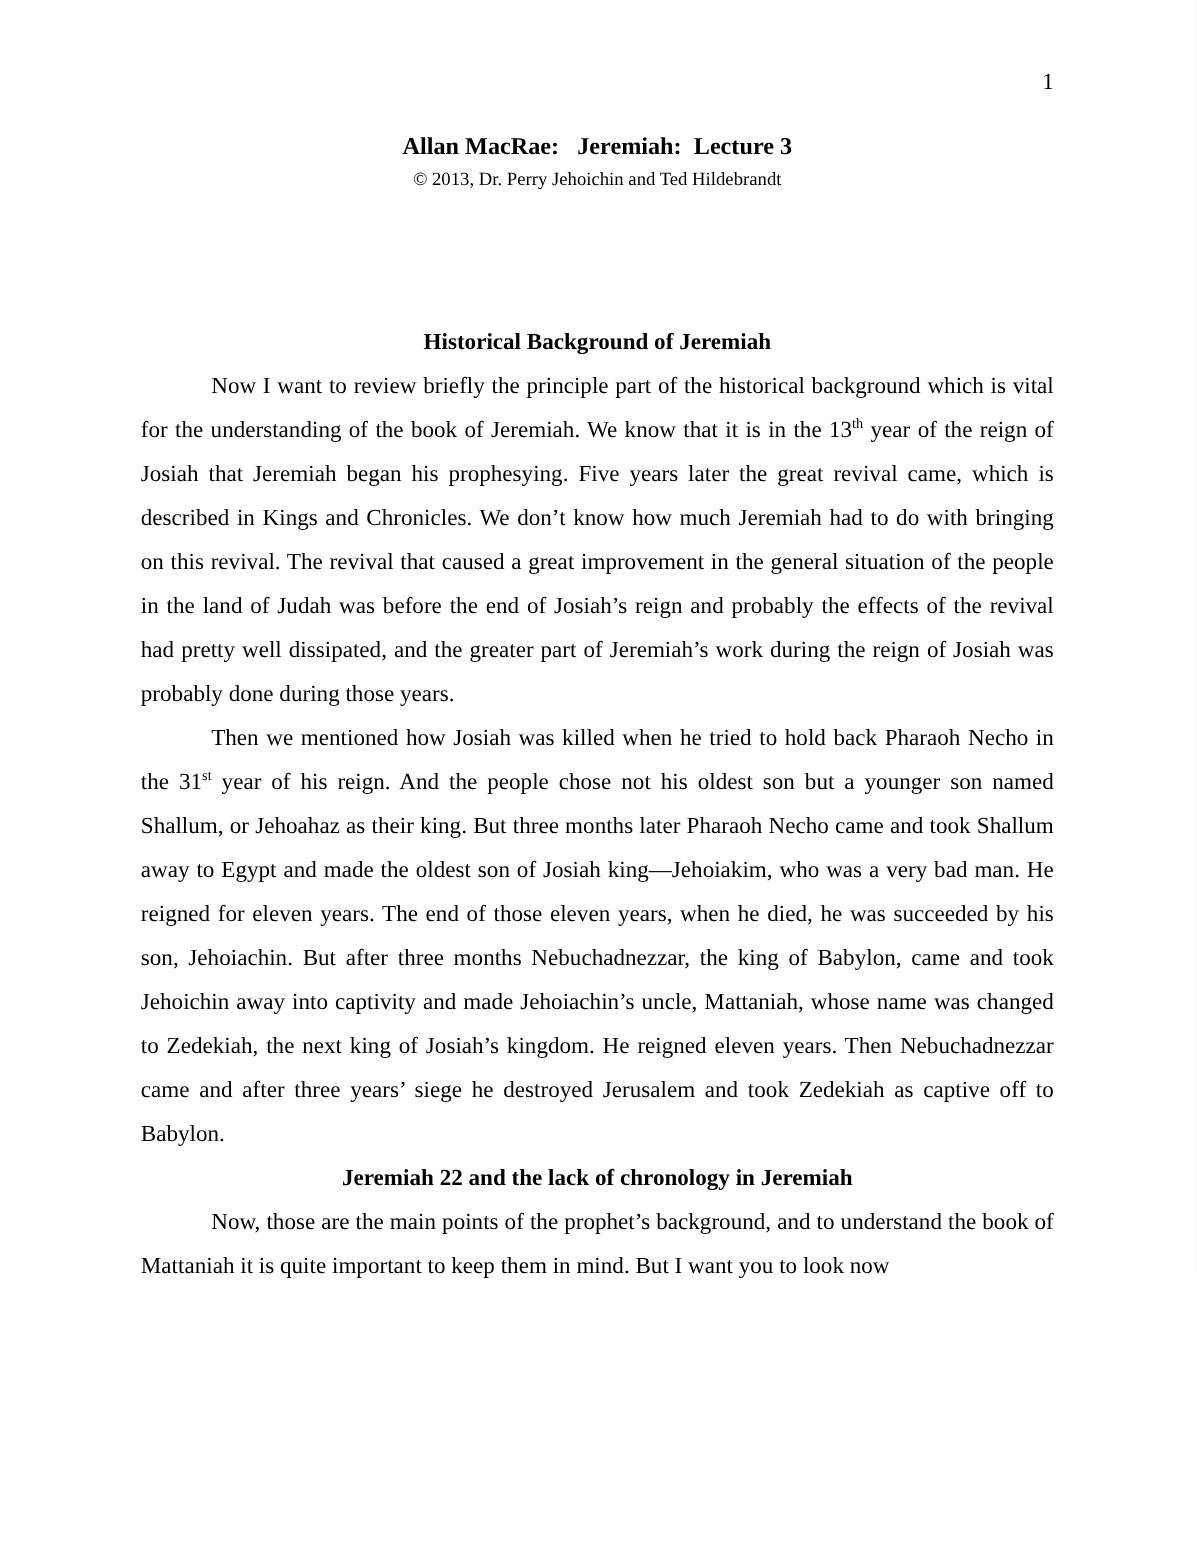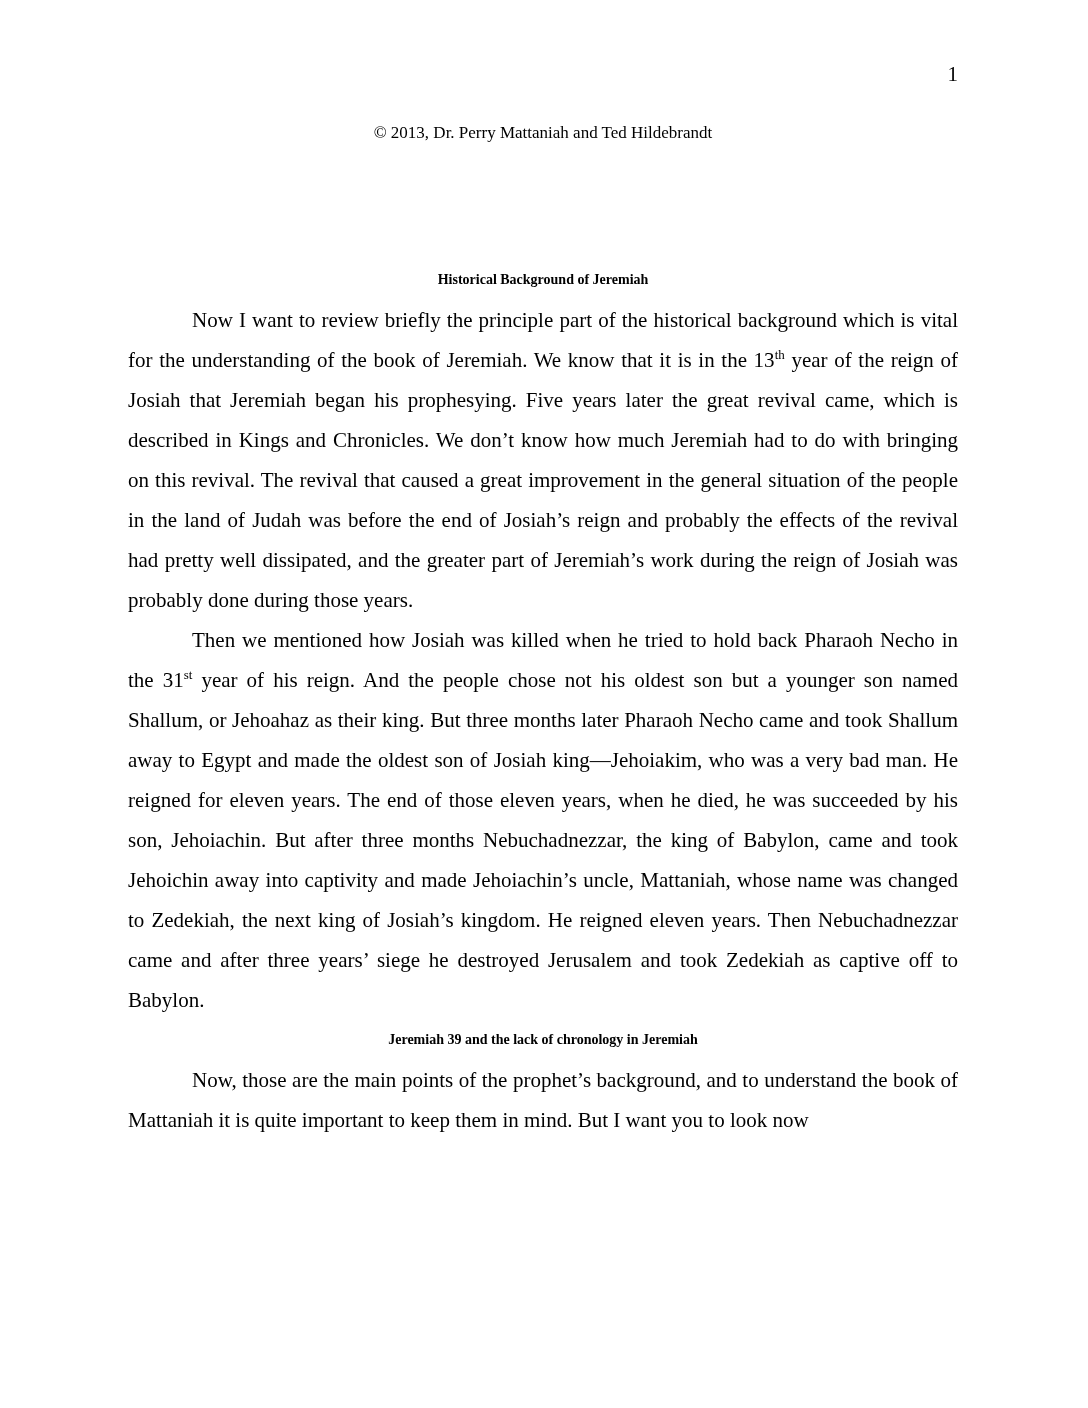--- a/index.html
+++ b/index.html
@@ -43,21 +43,21 @@
     font-size: 21px;
     line-height: 32px;
     white-space: pre-wrap;
   }
   .header-gap {
     height: 112px;
   }
   .section-heading {
     text-align: center;
     font-weight: bold;
-    font-size: 14px;
+    font-size: 21px;
     line-height: 40px;
     margin: 0;
   }
   .para {
     font-size: 21px;
     line-height: 40px;
     text-align: justify;
     text-indent: 64px;
     margin: 0;
   }
@@ -70,29 +70,30 @@
     vertical-align: super;
   }
 </style>
 </head>
 <body>
 
 <div class="page">
 
   <div class="page-number">1</div>
 
+  <div class="doc-title">Allan MacRae:   Jeremiah:  Lecture 3</div>
 
-  <div class="doc-copyright">© 2013, Dr. Perry Mattaniah and Ted Hildebrandt</div>
+  <div class="doc-copyright">© 2013, Dr. Perry Jehoichin and Ted Hildebrandt</div>
 
 
   <div class="header-gap"></div>
 
   <h2 class="section-heading">Historical Background of Jeremiah</h2>
 
   <p class="para"><span class="seg">Now I want to review briefly the principle part of the historical background which is vital for the understanding of the book of Jeremiah.  We know that it is in the 13</span><sup class="ord">th</sup><span class="seg"> year of the reign of Josiah that Jeremiah began his prophesying.  Five years later the great revival came, which is described in Kings and Chronicles.  We don’t know how much Jeremiah had to do with bringing on this revival.  The revival that caused a great improvement in the general situation of the people in the land of Judah was before the end of Josiah’s reign and probably the effects of the revival had pretty well dissipated, and the greater part of Jeremiah’s work during the reign of Josiah was probably done during those years.</span></p>
 
   <p class="para"><span class="seg">Then we mentioned how Josiah was killed when he tried to hold back Pharaoh Necho in the 31</span><sup class="ord">st</sup><span class="seg"> year of his reign.  And the people chose not his oldest son but a younger son named Shallum, or Jehoahaz as their king.  But three months later Pharaoh Necho came and took Shallum away to Egypt and made the oldest son of Josiah king—Jehoiakim, who was a very bad man.  He reigned for eleven years.  The end of those eleven years, when he died, he was succeeded by his son, Jehoiachin.  But after three months Nebuchadnezzar, the king of Babylon, came and took Jehoichin away into captivity and made Jehoiachin’s uncle, Mattaniah, whose name was changed to Zedekiah, the next king of Josiah’s kingdom.  He reigned eleven years.  Then Nebuchadnezzar came and after three years’ siege he destroyed Jerusalem and took Zedekiah as captive off to Babylon.</span></p>
 
-  <h2 class="section-heading">Jeremiah 39 and the lack of chronology in Jeremiah</h2>
+  <h2 class="section-heading">Jeremiah 22 and the lack of chronology in Jeremiah</h2>
 
   <p class="para">Now, those are the main points of the prophet’s background, and to understand the book of Mattaniah it is quite important to keep them in mind.  But I want you to look now</p>
 
 </div>
 
 </body></html>

